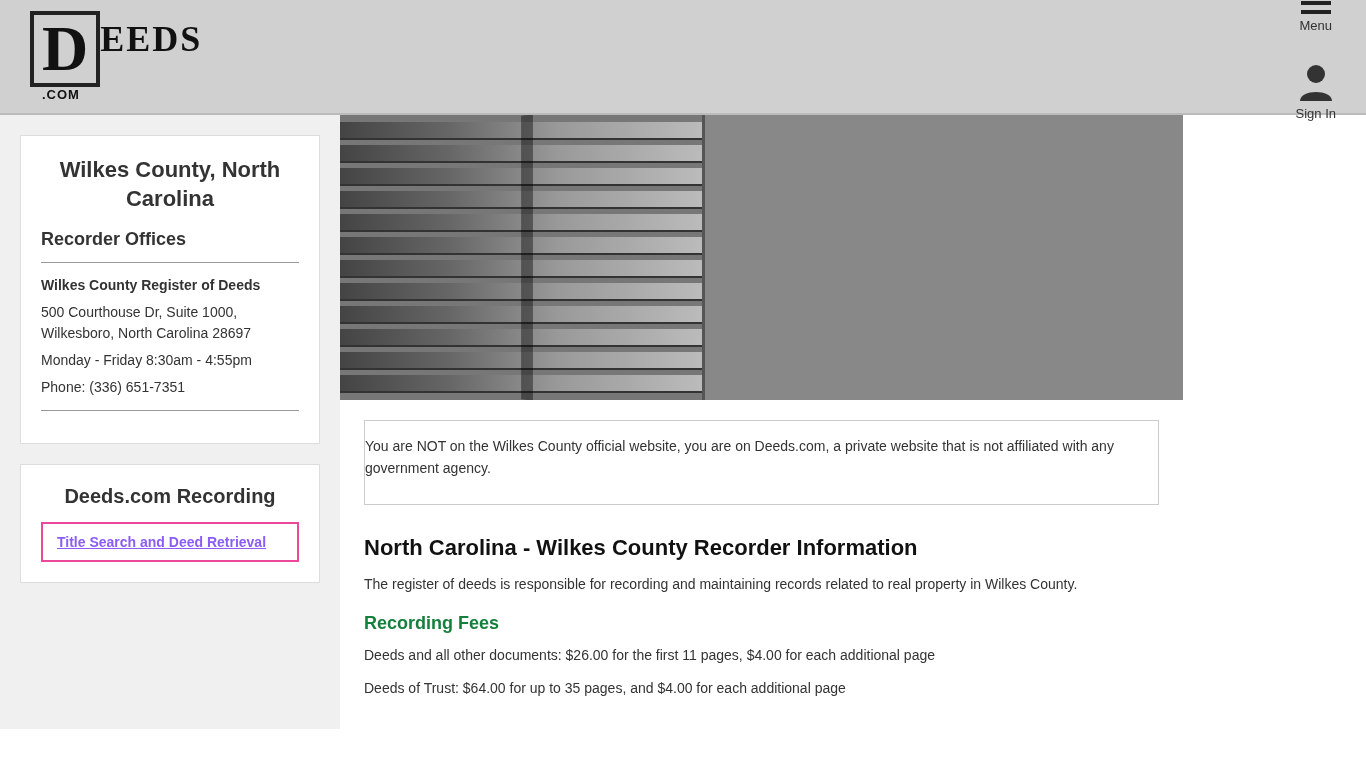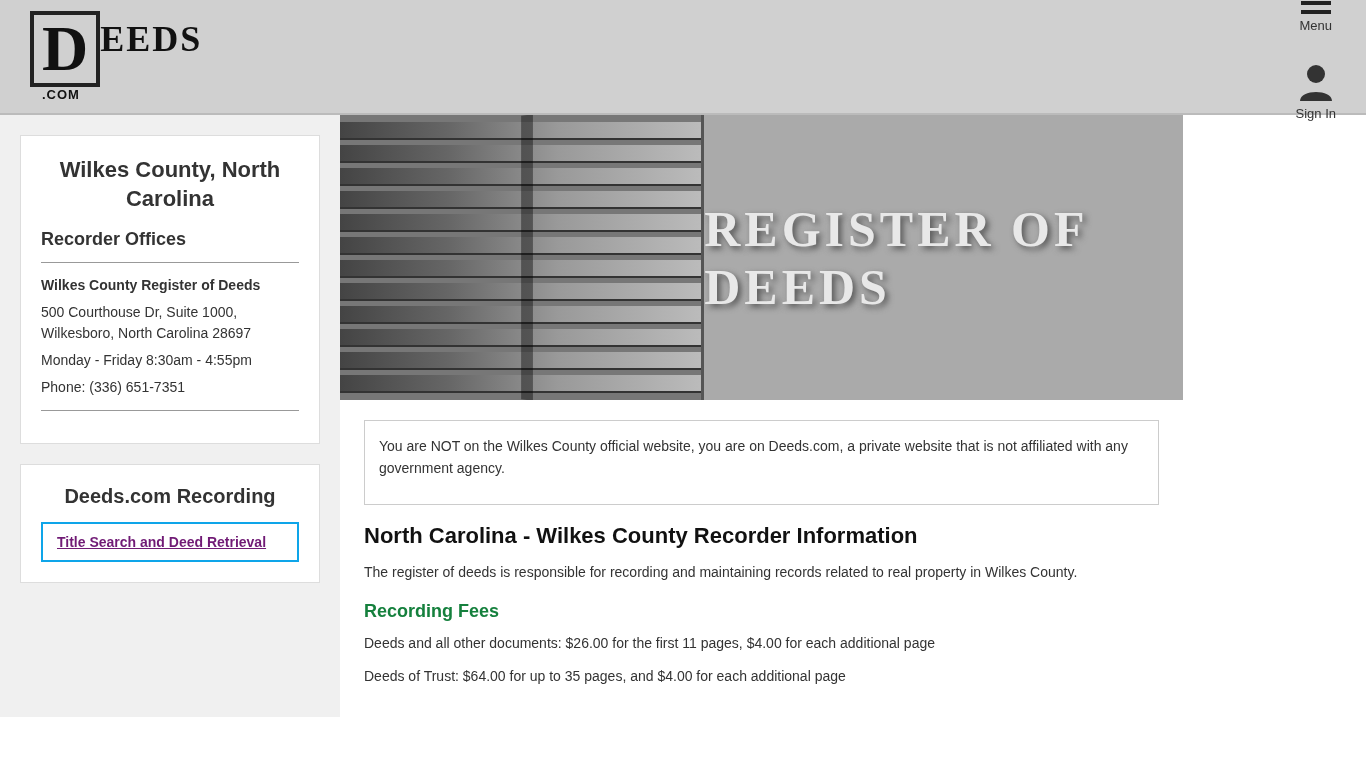--- a/index.html
+++ b/index.html
@@ -150,47 +150,47 @@
       border: 1px solid #ddd;
       padding: 20px;
     }
     .services-title {
       font-size: 20px;
       font-weight: bold;
       text-align: center;
       margin-bottom: 14px;
     }
     .service-link-box {
-      border: 2px solid #0ea5e9;
+      border: 2px solid #ec4899;
       padding: 10px 14px;
       cursor: pointer;
       text-decoration: underline;
       font-weight: bold;
       font-size: 14px;
-      color: #701a75;
+      color: #8b5cf6;
       display: block;
     }
 
     
     .content {
       flex: 1;
       padding: 0;
       background: #f0f0f0;
     }
 
     .content-body {
       background: #fff;
       margin: 0;
       padding: 20px 24px;
     }
 
     .disclaimer-box {
       border: 1px solid #ccc;
-      padding: 14px 14px;
-      margin-bottom: 18px;
+      padding: 14px 0;
+      margin-bottom: 30px;
       font-size: 14px;
       line-height: 1.5;
       color: #333;
     }
 
     .content-body h2 {
       font-size: 22px;
       font-weight: bold;
       margin-bottom: 12px;
       color: #111;
@@ -340,23 +340,20 @@
           <div class="shelf"></div>
           <div class="shelf"></div>
           <div class="shelf"></div>
           <div class="shelf"></div>
           <div class="shelf"></div>
           <div class="shelf"></div>
           <div class="shelf"></div>
         </div>
       </div>
       <div class="vertical-divider"></div>
-      <div class="archive-right">
-        <div class="rod-sign">REGISTER OF DEEDS</div>
-      </div>
     </div>
 
     <div class="content-body">
 
       <div class="disclaimer-box">
         <p>You are NOT on the Wilkes County official website, you are on Deeds.com, a private website that is not affiliated with any government agency.</p>
       </div>
 
       <h2>North Carolina - Wilkes County Recorder Information</h2>
       <p>The register of deeds is responsible for recording and maintaining records related to real property in Wilkes County.</p>

